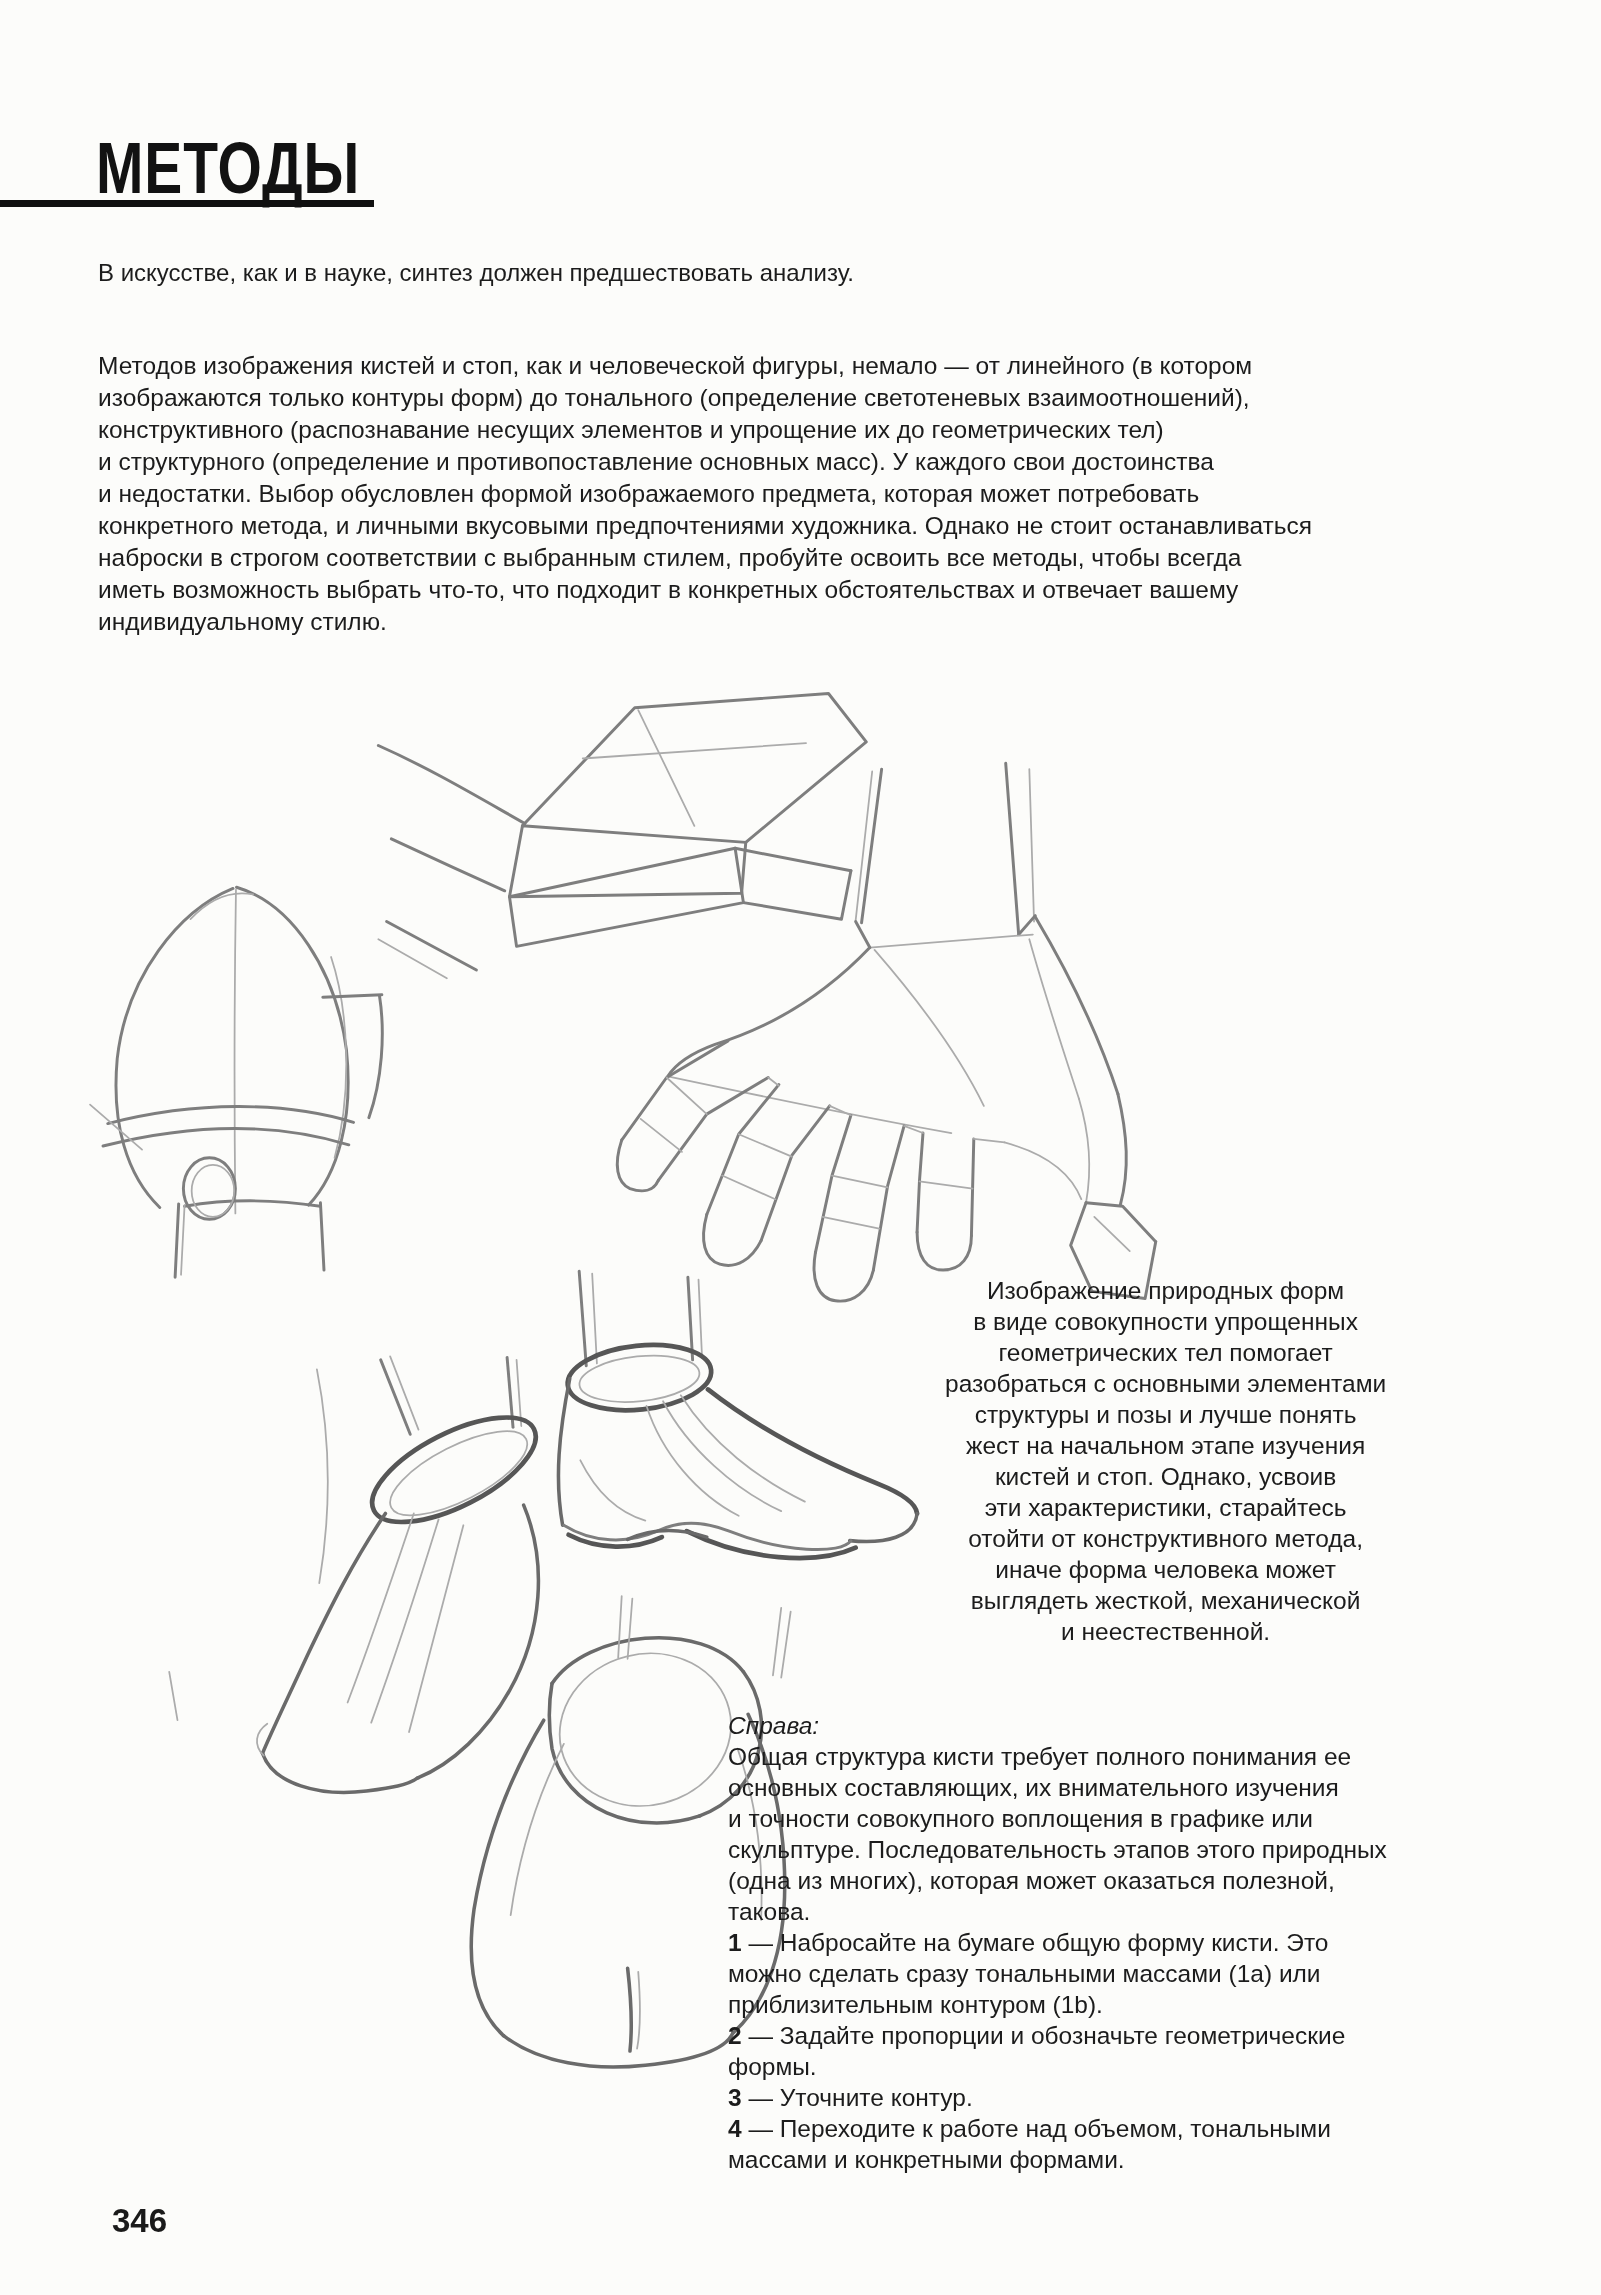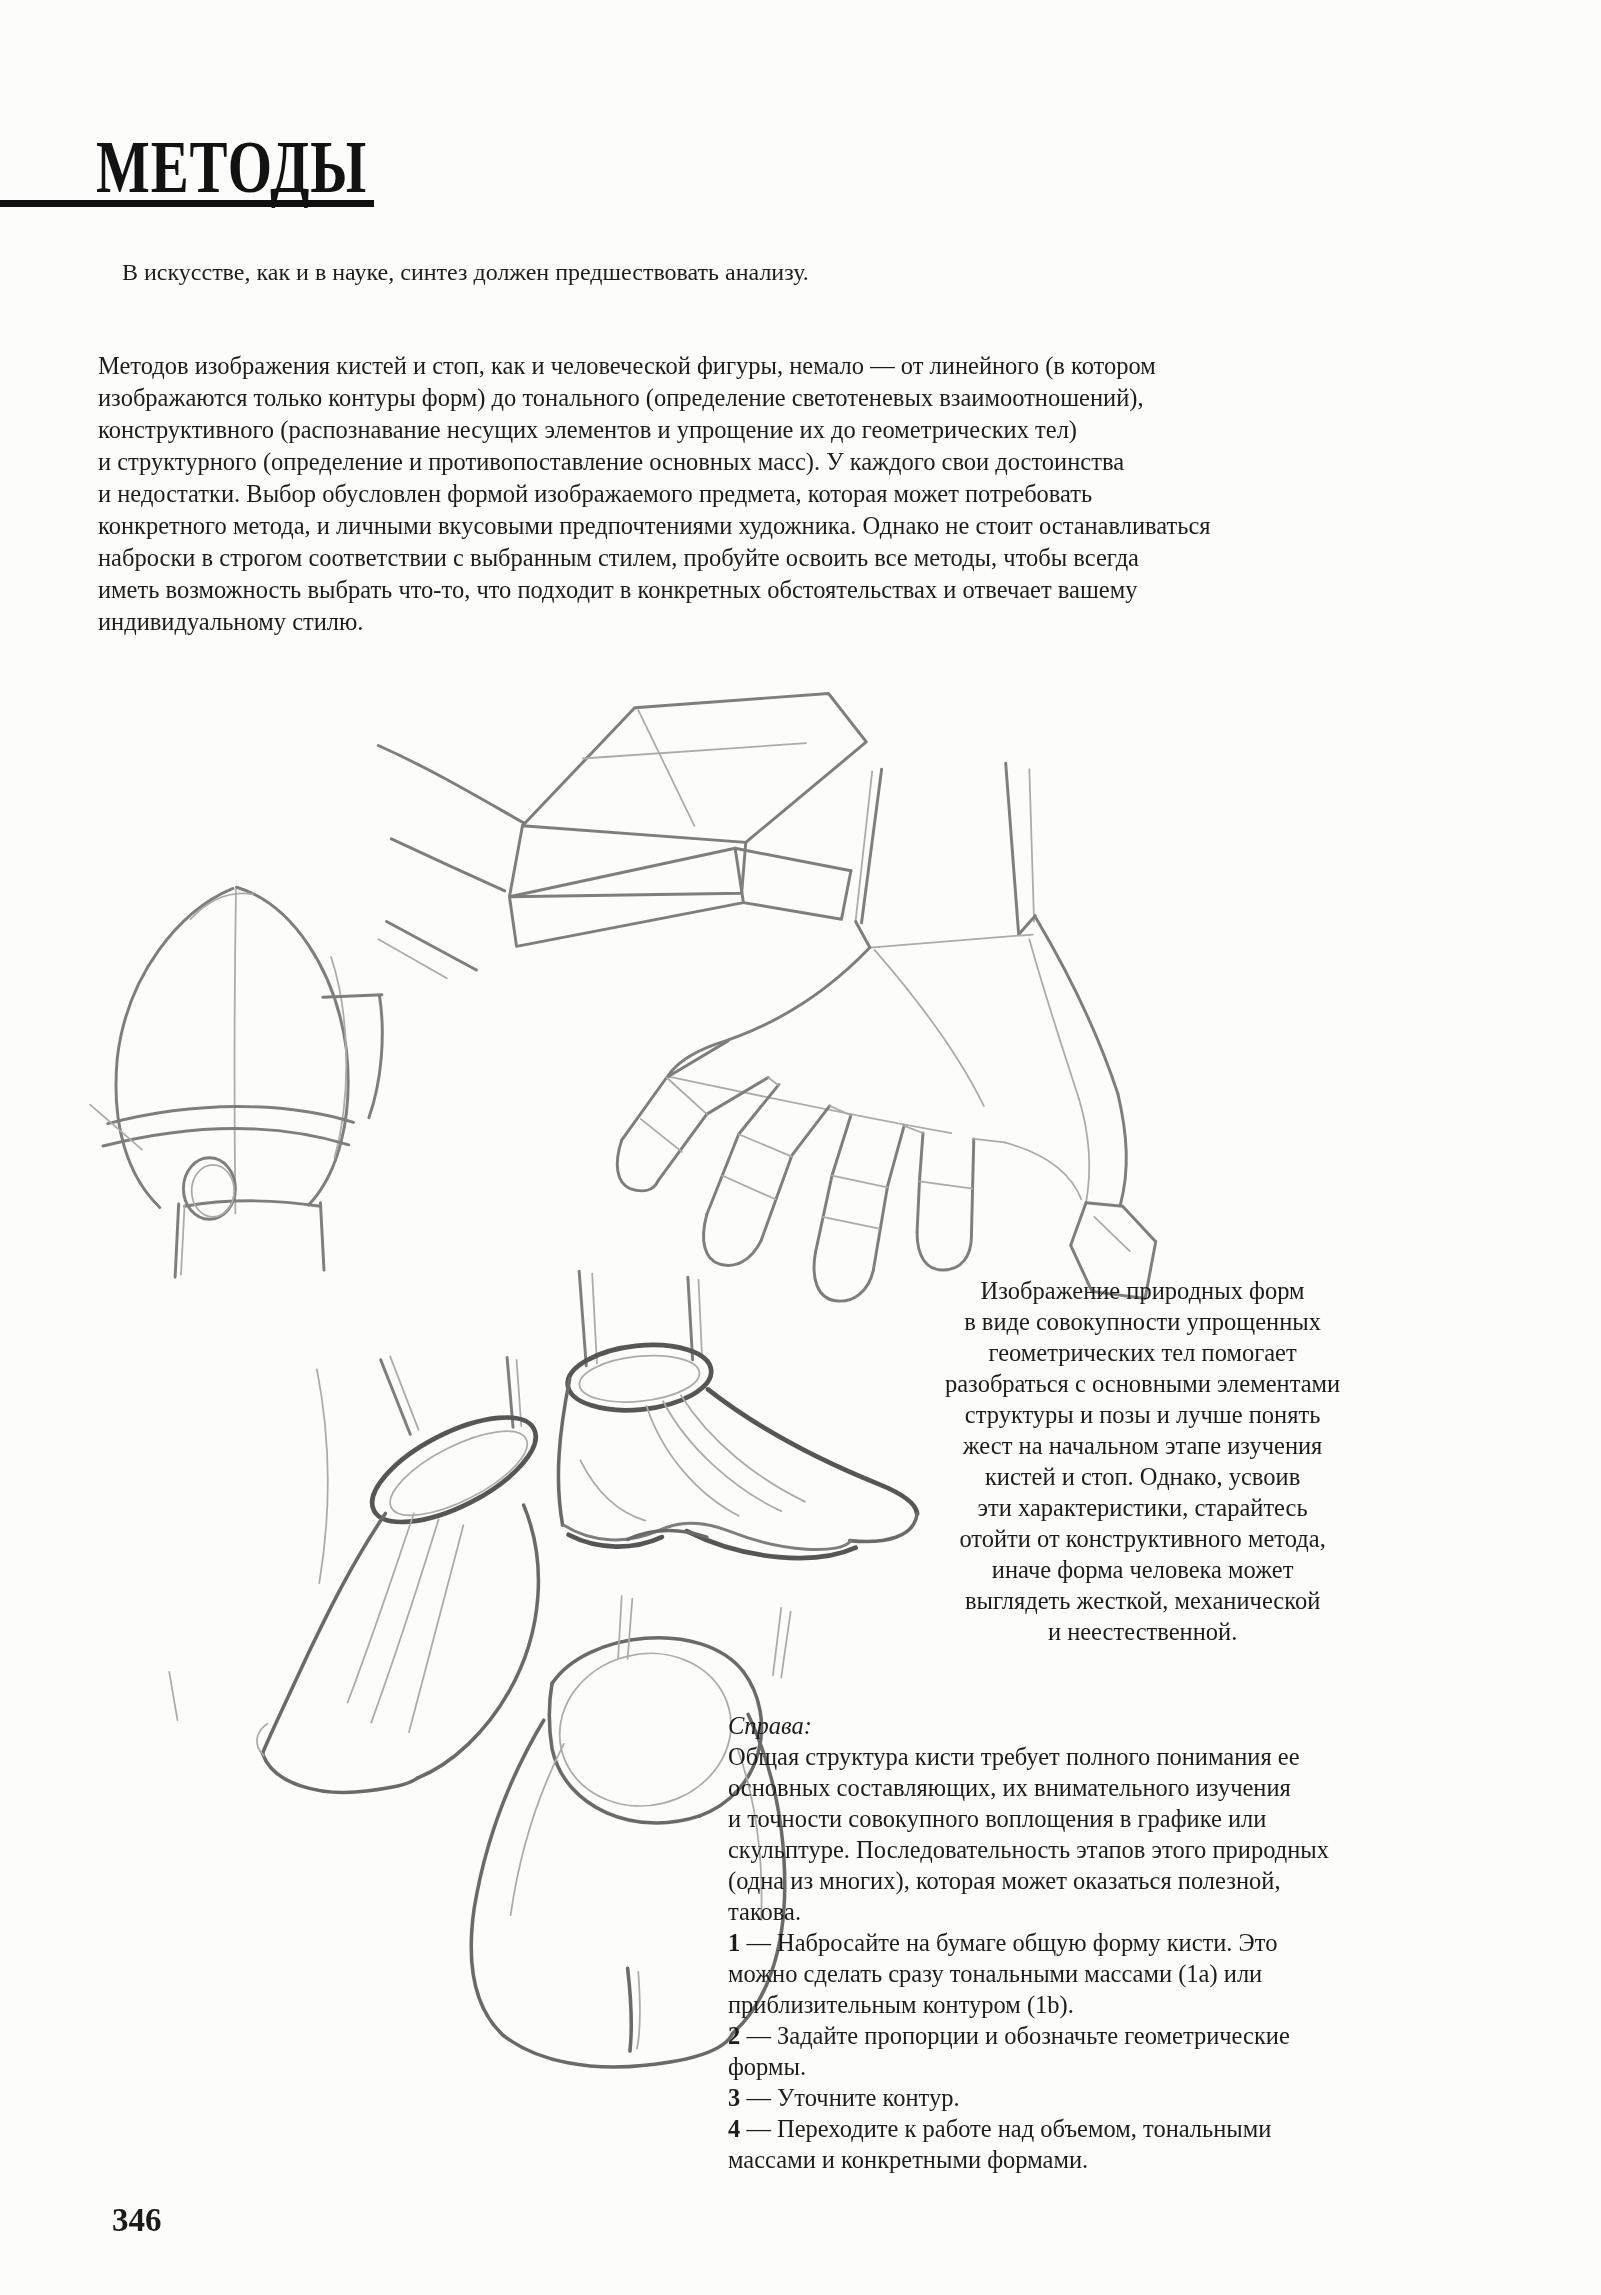--- a/index.html
+++ b/index.html
@@ -1,36 +1,36 @@
 <!DOCTYPE html>
 <html style="font-size:9.5px"><head>
 <meta charset="utf-8">
 <style>
   html,body{margin:0;padding:0;background:#e8e8e8;}
   .page{
     position:relative;
     width:1602px;height:2295px;
     background:#fcfcfa;
     overflow:hidden;
-    font-family:Liberation Serif, serif;
+    font-family:Liberation Sans, sans-serif;
     color:#1c1c1c;
   }
   .title{
     position:absolute;left:96px;top:126px;
     font-size:73px;font-weight:700;letter-spacing:1.2px;
     transform:scaleX(0.78);transform-origin:left top;
     white-space:nowrap;color:#121212;
   }
   .title-rule{
     position:absolute;left:0;top:200px;width:374px;height:6.5px;
     background:#101010;
   }
   .epigraph{
     position:absolute;left:98px;top:259px;
-    font-size:24px;white-space:nowrap;margin-left:24px;
+    font-size:24px;white-space:nowrap;
   }
   .intro{
     position:absolute;left:98px;top:350px;
     font-size:24.5px;line-height:32px;
   }
   .intro div{white-space:nowrap;}
   .right-note{
     position:absolute;left:945px;top:1275px;
     font-size:24.5px;line-height:31px;text-align:center;
   }

